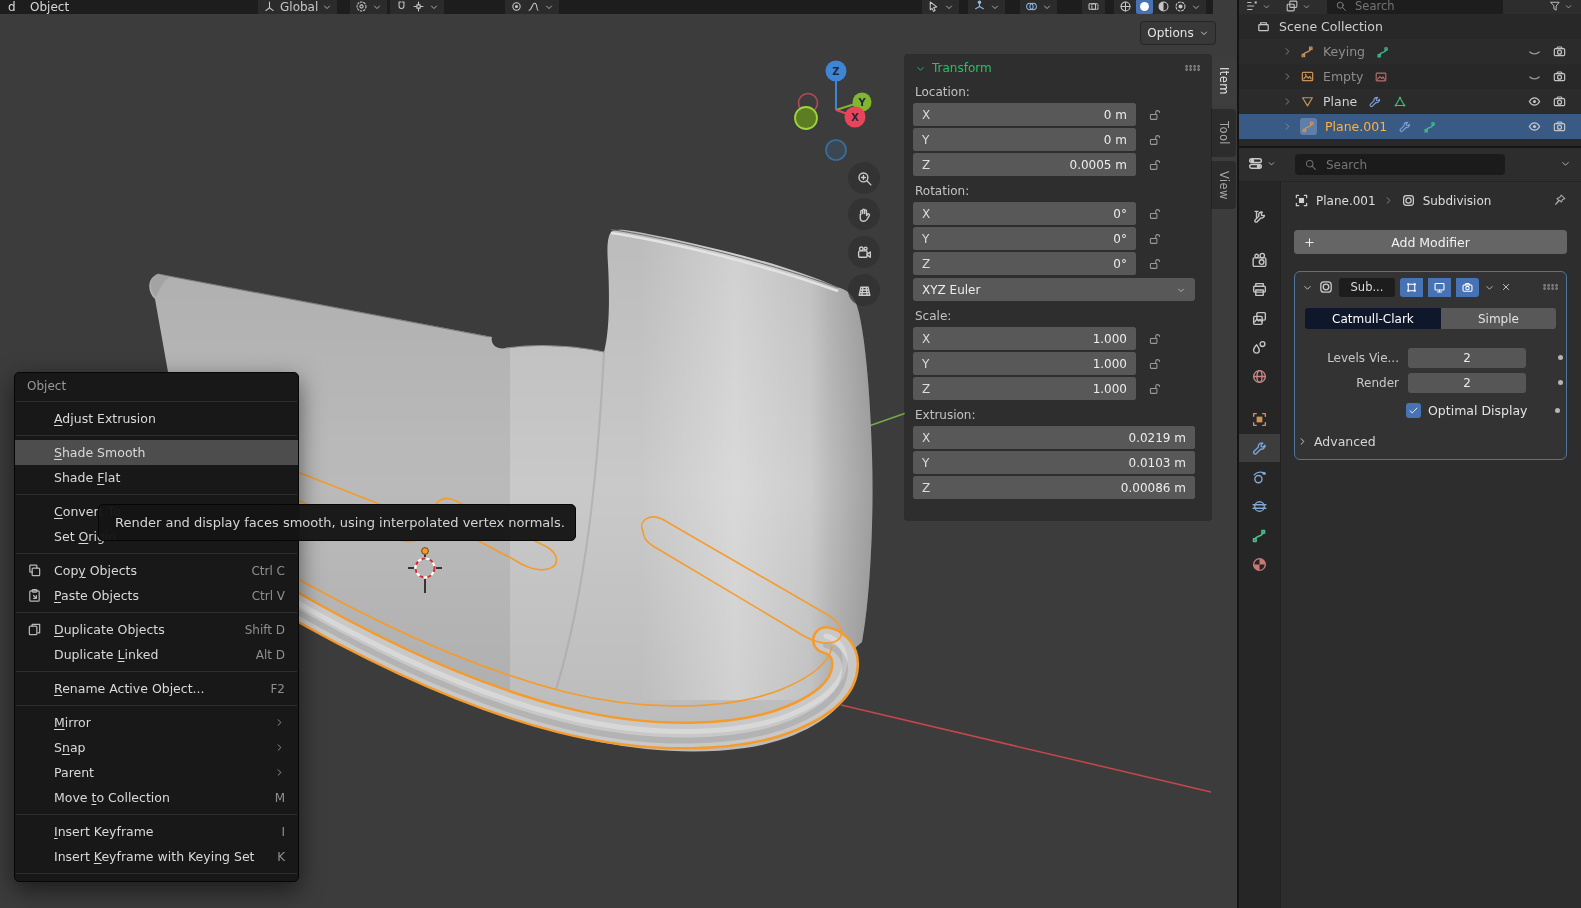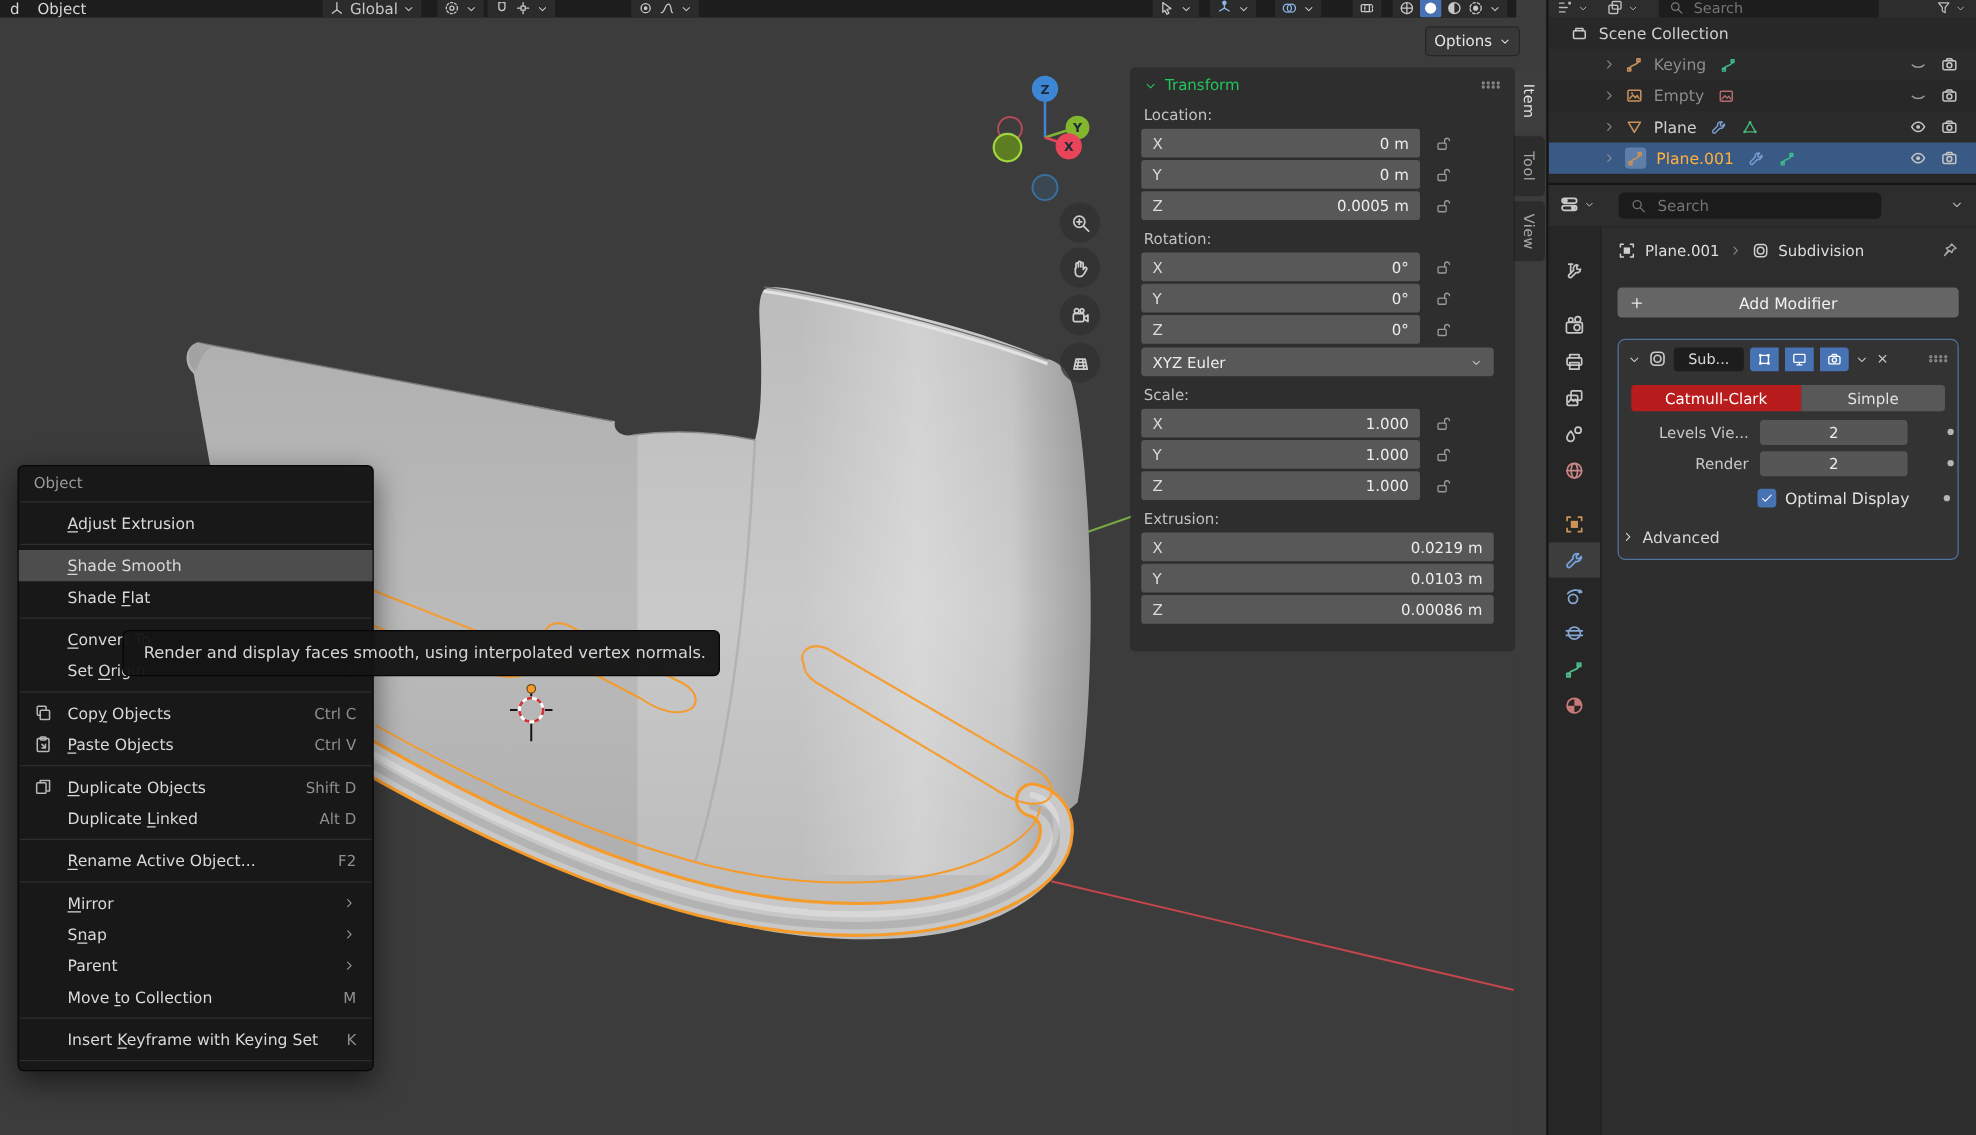--- a/index.html
+++ b/index.html
@@ -106,23 +106,23 @@
   #add-mod .plus{position:absolute;left:9px;color:#eaeaea;display:flex}
   #mod-box{margin-top:17px;border:1px solid #50749c;border-radius:6px;background:#333}
   #mod-head{height:30px;display:flex;align-items:center;padding:0 7px;gap:5px;color:#c9c9c9}
   #mod-name{background:#1d1d1d;border-radius:3px;width:56px;height:19px;display:flex;align-items:center;
         justify-content:center;color:#dadada;font-size:11.5px}
   .tgl{width:23px;height:19px;background:#4772b3;display:flex;align-items:center;justify-content:center;color:#fff}
   .tgl.first{border-radius:3px 0 0 3px}.tgl.last{border-radius:0 3px 3px 0}
   #mod-head .mini{color:#c2c2c2;display:flex}
   #mod-head .dots{margin-left:auto;color:#8a8a8a}
   #type-seg{display:flex;margin:6px 10px 0;height:21px;font-size:12px}
-  #type-seg .opt1{flex:1.18;background:#b91c1c;color:#fff;border-radius:3px 0 0 3px;display:flex;align-items:center;justify-content:center}
+  #type-seg .opt1{flex:1.18;background:#0f172a;color:#fff;border-radius:3px 0 0 3px;display:flex;align-items:center;justify-content:center}
   #type-seg .opt2{flex:1;background:#585858;color:#e2e2e2;border-radius:0 3px 3px 0;display:flex;align-items:center;justify-content:center}
-  #mod-rows{margin-top:6px}
+  #mod-rows{margin-top:18px}
   .mrow{height:21px;margin-bottom:4px;display:flex;align-items:center}
   .mrow .mlbl{width:104px;text-align:right;padding-right:9px;color:#c9c9c9}
   .mrow .mfield{width:118px;height:20px;background:#565656;border-radius:3px;display:flex;align-items:center;
         justify-content:center;color:#ececec}
   .dot{width:5px;height:5px;border-radius:50%;background:#b5b5b5;margin-left:auto;margin-right:3px}
   #chk-row{display:flex;align-items:center;margin:7px 0 0 111px;position:relative;height:20px}
   #chk{width:15px;height:15px;background:#4772b3;border-radius:3px;display:flex;align-items:center;justify-content:center;color:#fff}
   #chk-row .clbl{margin-left:7px;color:#e2e2e2;font-size:12.5px}
   #chk-row .dot{position:absolute;right:3px}
   #adv-row{display:flex;align-items:center;gap:6px;margin:14px 0 10px 2px;color:#d6d6d6;font-size:12.5px}
@@ -717,20 +717,25 @@
           </div>
         </div>
         <div class="mi">
           <div class="iz"></div>
           <span class="lbl">Move <span class="u">t</span>o Collection</span>
           <span class="sc">M</span>
         </div>
         <div class="msep"></div>
         <div class="mi">
           <div class="iz"></div>
+          <span class="lbl"><span class="u">I</span>nsert Keyframe</span>
+          <span class="sc">I</span>
+        </div>
+        <div class="mi">
+          <div class="iz"></div>
           <span class="lbl">Insert <span class="u">K</span>eyframe with Keying Set</span>
           <span class="sc">K</span>
         </div>
         <div class="msep"></div>
       </div>
   </div>
 
   <div id="tooltip">Render and display faces smooth, using interpolated vertex normals.</div>
 
   <div id="vdiv"></div>

